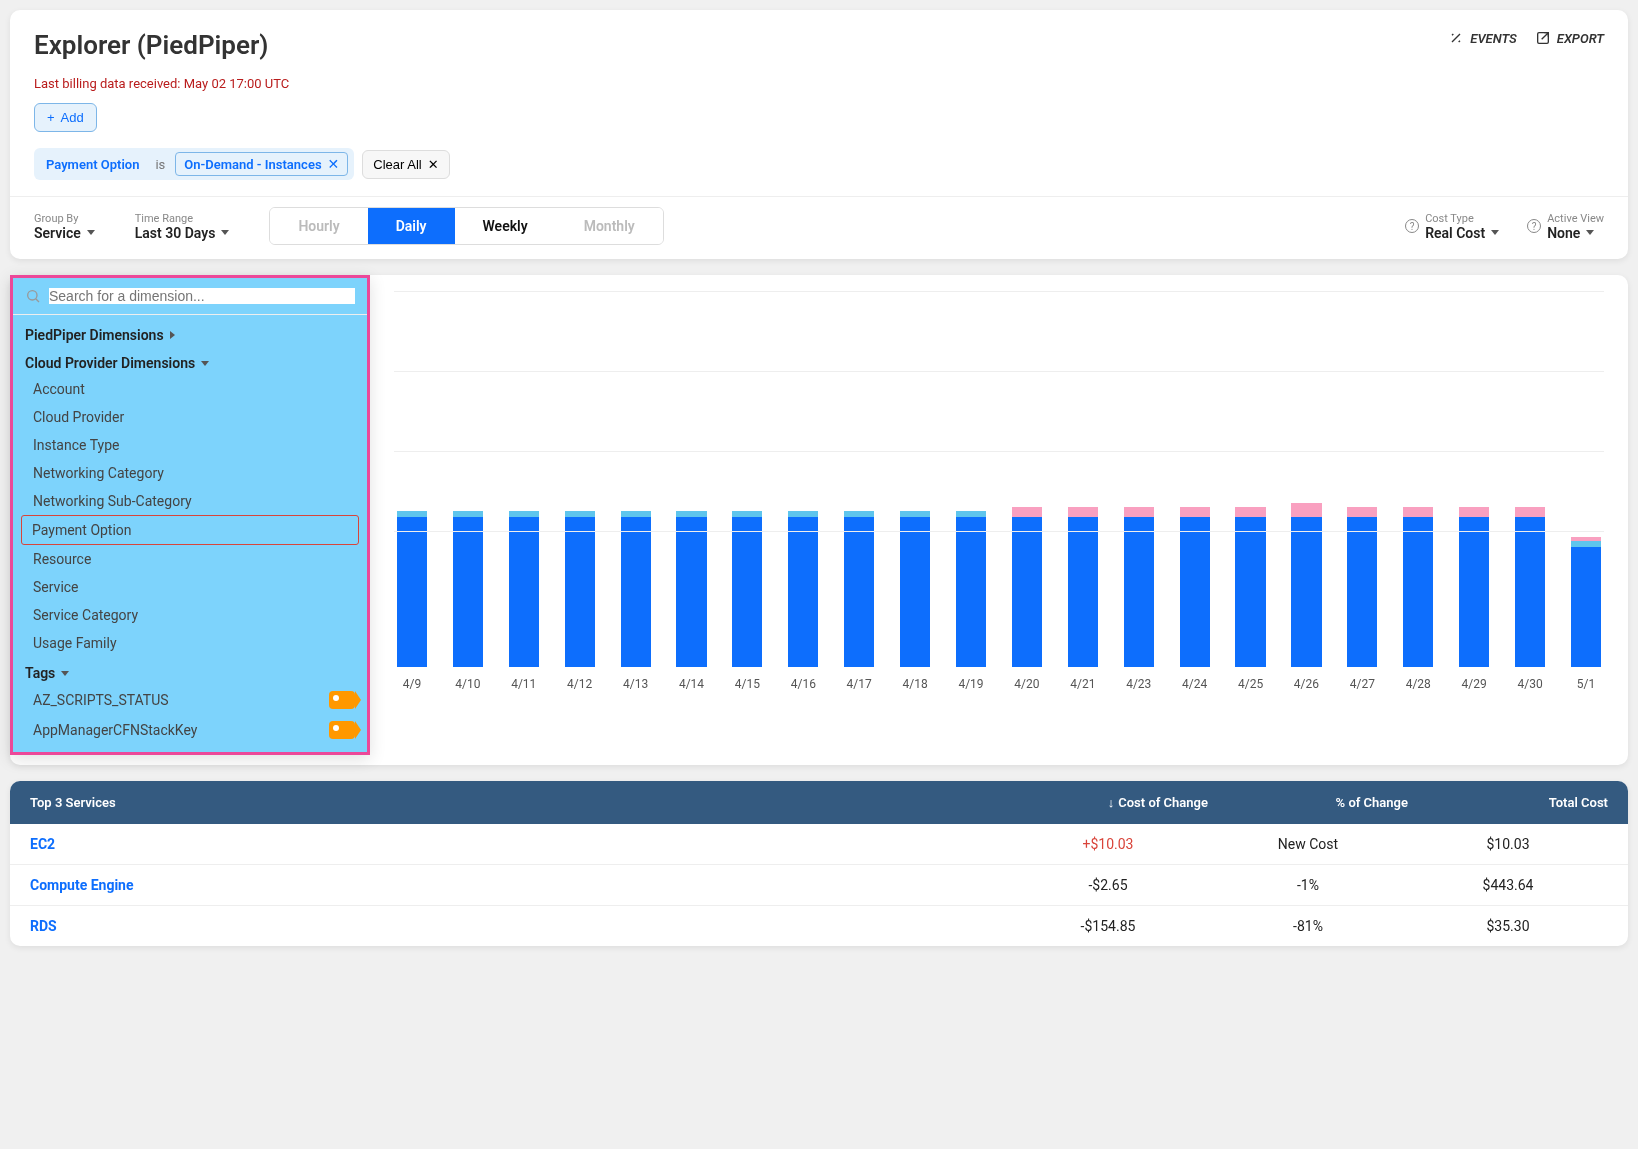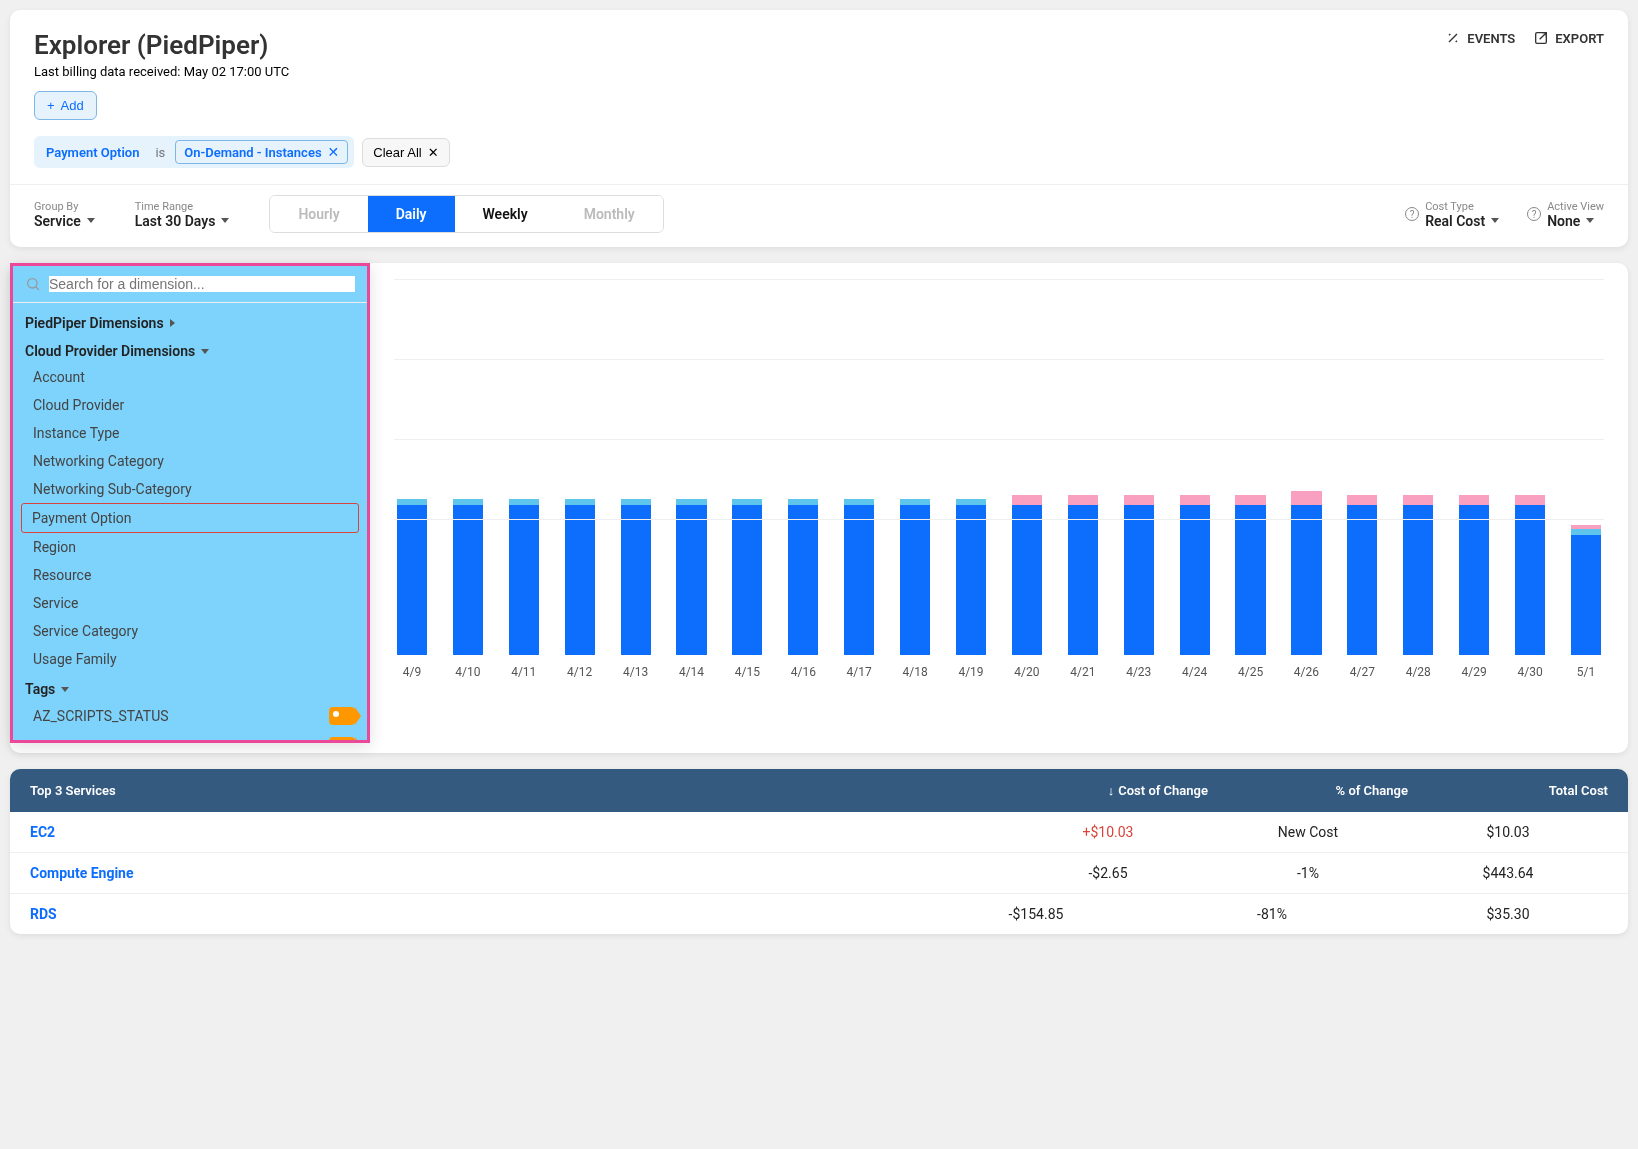--- a/index.html
+++ b/index.html
@@ -17,23 +17,23 @@
     margin-bottom: 16px;
   }
   
   .header-top {
     display: flex;
     justify-content: space-between;
     align-items: flex-start;
     padding: 20px 24px 12px 24px;
   }
   .page-title { font-size: 26px; font-weight: 600; color:#333; }
-  .subtitle { font-size: 13px; color:#000000; margin-top:4px; }
+  .subtitle { font-size: 13px; color:#b91c1c; margin-top:16px; }
   .top-actions { display:flex; gap:18px; align-items:center; }
-  .top-action { display:flex; align-items:center; gap:6px; font-size:13px; font-weight:600; color:#333; cursor:pointer; text-decoration:none; }
+  .top-action { display:flex; align-items:center; gap:6px; font-size:13px; font-weight:600; color:#333; cursor:pointer; text-decoration:none;font-style:italic; }
   .top-action svg { width:16px; height:16px; }
   .pills-row { padding: 0 24px 16px 24px; display:flex; gap:8px; align-items:center; flex-wrap:wrap; }
   .add-btn {
     border:1px solid #7db6e8;
     background:#e6f2fc;
     color:#0d6efd;
     border-radius:6px;
     padding:6px 12px;
     font-size:13px;
     display:flex; align-items:center; gap:6px;
@@ -115,21 +115,21 @@
   }
   .table-head .col-r { text-align:right; }
   .sort-arrow { display:inline-block; margin-right:4px;}
   .table-row {
     display:grid;
     grid-template-columns: 1fr 200px 200px 200px;
     padding:12px 20px;
     border-bottom:1px solid #eee;
     font-size:14px;
   }
-  .table-row:last-child { border-bottom:none; border-radius:0 0 10px 10px;gap:36px;}
+  .table-row:last-child { border-bottom:none; border-radius:0 0 10px 10px;}
   .link { color:#0d6efd; font-weight:700; text-decoration:none;}
   .num-r { text-align:center; color:#222;}
   .pos { color:#d9443a; }
 </style>
 </head>
 <body>
 
 <div class="card">
   <div class="header-top">
     <div>
@@ -241,21 +241,20 @@
         <div class="dd-section">
           <span>Cloud Provider Dimensions</span> 
           <span class="caret"></span>
         </div>
         <div class="dd-item">Account</div>
         <div class="dd-item">Cloud Provider</div>
         <div class="dd-item">Instance Type</div>
         <div class="dd-item">Networking Category</div>
         <div class="dd-item">Networking Sub-Category</div>
         <div class="dd-item highlight">Payment Option</div>
-        <div class="dd-item">Region</div>
         <div class="dd-item">Resource</div>
         <div class="dd-item">Service</div>
         <div class="dd-item">Service Category</div>
         <div class="dd-item">Usage Family</div>
         <div class="dd-section">
           <span>Tags</span> 
           <span class="caret"></span>
         </div>
         <div class="dd-item">
           <span>AZ_SCRIPTS_STATUS</span>

